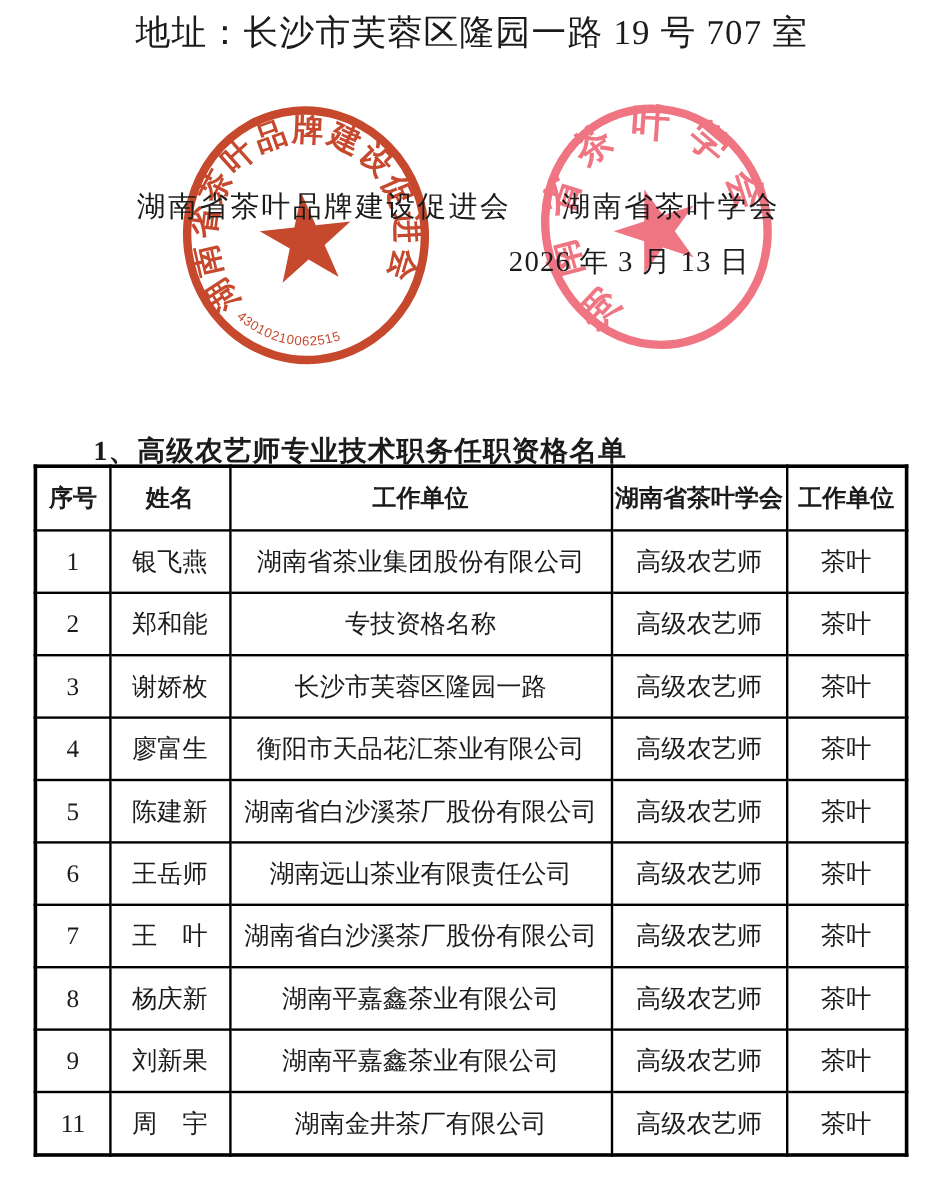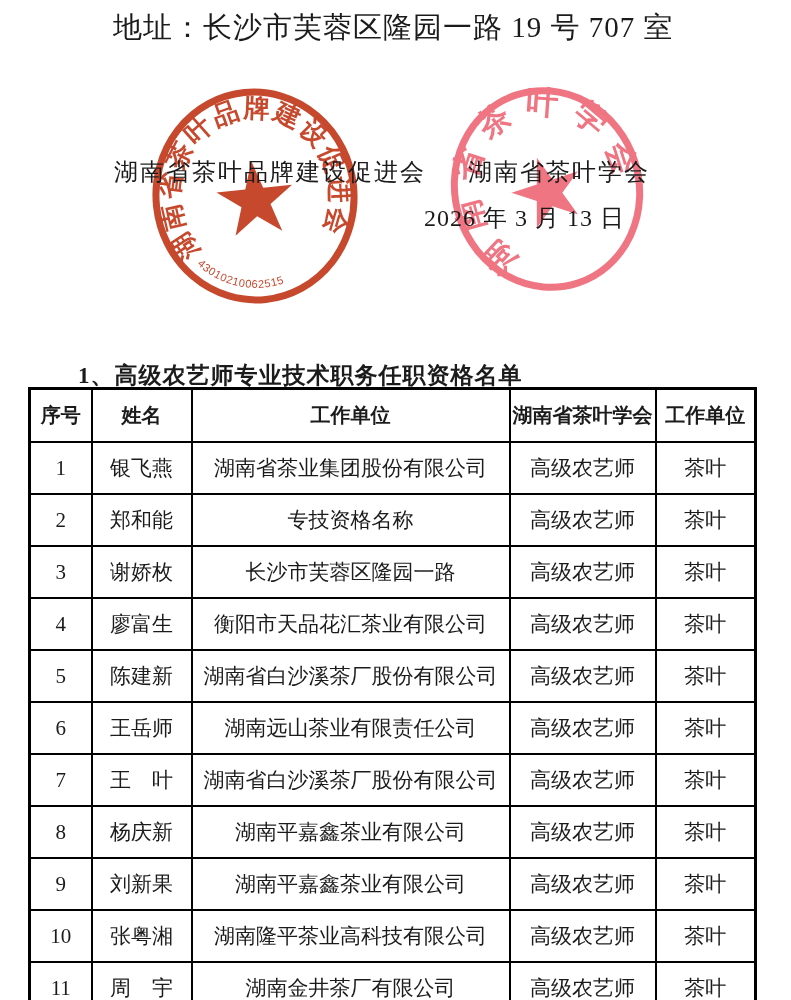--- a/index.html
+++ b/index.html
@@ -153,27 +153,20 @@
         <td>茶叶</td>
       </tr>
       <tr>
         <td>9</td>
         <td>刘新果</td>
         <td>湖南平嘉鑫茶业有限公司</td>
         <td>高级农艺师</td>
         <td>茶叶</td>
       </tr>
       <tr>
-        <td>10</td>
-        <td>张粤湘</td>
-        <td>湖南隆平茶业高科技有限公司</td>
-        <td>高级农艺师</td>
-        <td>茶叶</td>
-      </tr>
-      <tr>
         <td>11</td>
         <td>周　宇</td>
         <td>湖南金井茶厂有限公司</td>
         <td>高级农艺师</td>
         <td>茶叶</td>
       </tr>
     </tbody>
 </table>
 
 </body></html>

